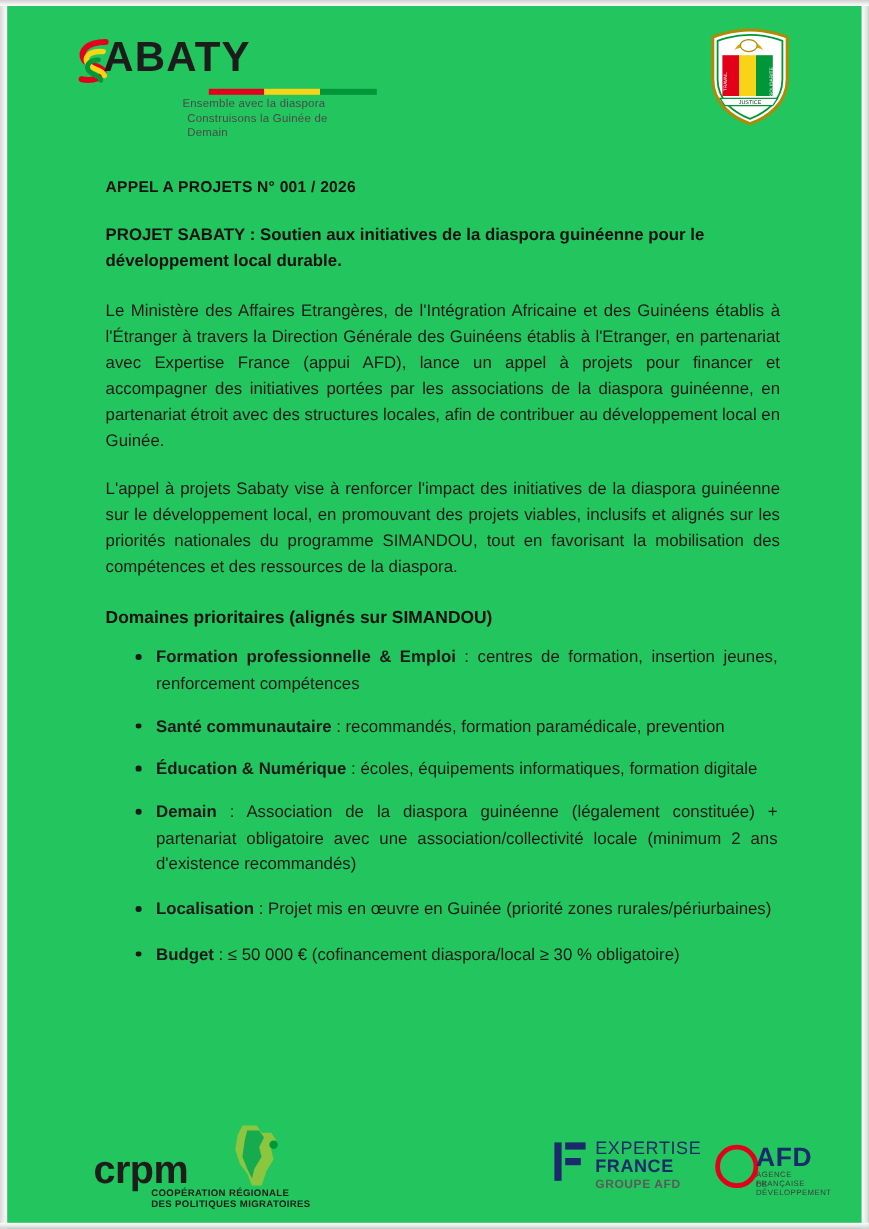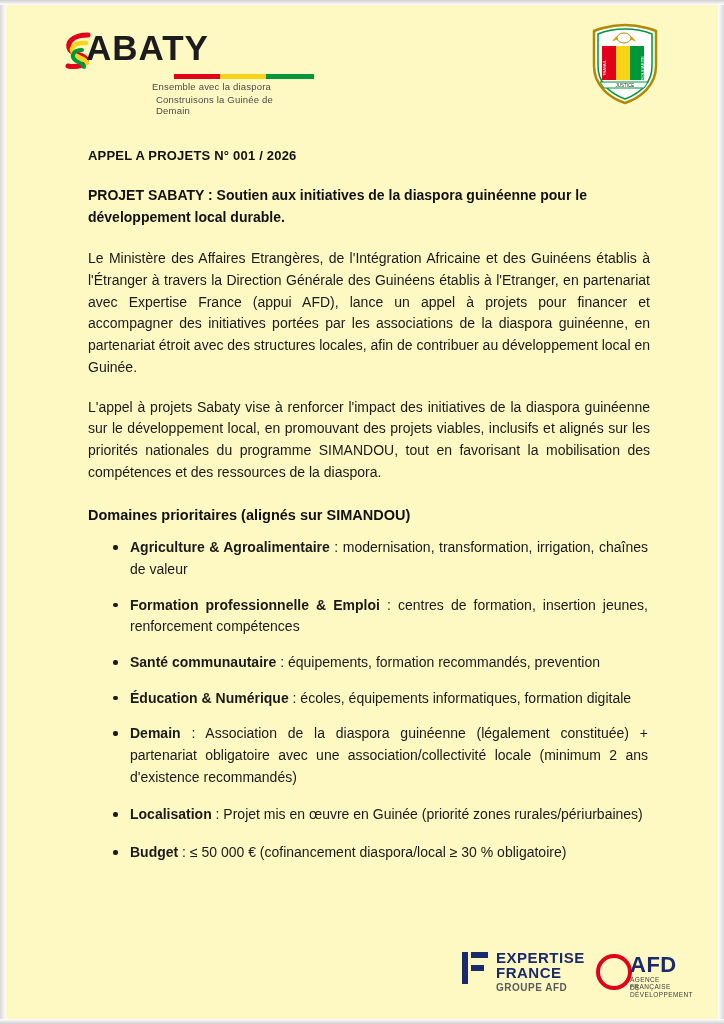--- a/index.html
+++ b/index.html
@@ -12,21 +12,21 @@
     height: 1024px;
     font-family: "Liberation Sans", sans-serif;
     color: #1a1a1a;
     position: relative;
     overflow: hidden;
   }
   .page {
     position: relative;
     width: 724px;
     height: 1024px;
-    background: #fef9c3;
+    background: #22c55e;
     box-sizing: border-box;
   }
   
   .header {
     position: relative;
     height: 128px;
   }
   .logo-sabaty {
     position: absolute;
     left: 62px;
@@ -207,21 +207,21 @@
     left: 0;
     top: 2px;
     width: 26px;
     height: 32px;
   }
   .ef-l1 { position:absolute; left:0; top:0; width:6px; height:32px; background:#1b2a6b; }
   .ef-l2 { position:absolute; left:9px; top:0; width:17px; height:6px; background:#1b2a6b; }
   .ef-l3 { position:absolute; left:9px; top:13px; width:13px; height:6px; background:#1b2a6b; }
   .ef-name1 {
     position: absolute; left: 34px; top: -1px;
-    font-size: 15px; font-weight: bold; color: #1b2a6b; letter-spacing: .5px; text-align: right;
+    font-size: 15px; font-weight: normal; color: #1b2a6b; letter-spacing: .5px; text-align: right;
   }
   .ef-name2 {
     position: absolute; left: 34px; top: 14px;
     font-size: 15px; font-weight: bold; color: #1b2a6b; letter-spacing: .5px;
   }
   .ef-sub {
     position: absolute; left: 34px; top: 32px;
     font-size: 10px; font-weight: bold; color: #5a5a5a; letter-spacing: .5px;
   }
   .afd {
@@ -310,39 +310,50 @@
 
     <div class="subtitle">PROJET SABATY : Soutien aux initiatives de la diaspora guinéenne pour le développement local durable.</div>
 
     <p class="para">Le Ministère des Affaires Etrangères, de l'Intégration Africaine et des Guinéens établis à l'Étranger à travers la Direction Générale des Guinéens établis à l'Etranger, en partenariat avec Expertise France (appui AFD), lance un appel à projets pour financer et accompagner des initiatives portées par les associations de la diaspora guinéenne, en partenariat étroit avec des structures locales, afin de contribuer au développement local en Guinée.</p>
 
     <p class="para">L'appel à projets Sabaty vise à renforcer l'impact des initiatives de la diaspora guinéenne sur le développement local, en promouvant des projets viables, inclusifs et alignés sur les priorités nationales du programme SIMANDOU, tout en favorisant la mobilisation des compétences et des ressources de la diaspora.</p>
 
     <div>
       <h2 class="section">Domaines prioritaires (alignés sur SIMANDOU)</h2>
       <ul class="bullets">
-        <li><span class="b">Agriculture &amp; Agroalimentaire</span><span> : modernisation, transformation, irrigation, chaînes de valeur</span></li>
         <li><span class="b">Formation professionnelle &amp; Emploi</span><span> : centres de formation, insertion jeunes, renforcement compétences</span></li>
-        <li><span class="b">Santé communautaire</span><span> : équipements, formation recommandés, prevention</span></li>
+        <li><span class="b">Santé communautaire</span><span> : recommandés, formation paramédicale, prevention</span></li>
         <li><span class="b">Éducation &amp; Numérique</span><span> : écoles, équipements informatiques, formation digitale</span></li>
       </ul>
     </div>
 
     <div class="eligibility">
       <ul class="bullets">
         <li><span class="b">Demain</span><span> : Association de la diaspora guinéenne (légalement constituée) + partenariat obligatoire avec une association/collectivité locale (minimum 2 ans d'existence recommandés)</span></li>
         <li><span class="b">Localisation</span><span> : Projet mis en œuvre en Guinée (priorité zones rurales/périurbaines)</span></li>
         <li><span class="b">Budget</span><span> : ≤ 50 000 € (cofinancement diaspora/local ≥ 30 % obligatoire)</span></li>
       </ul>
     </div>
 
   </div>
 
   <div class="footer">
 
+    <div class="crpm">
+      <div class="crpm-africa">
+        <svg width="58" height="56" viewBox="0 0 58 56">
+          <path d="M18 2 L30 2 L34 8 L42 8 L46 14 L42 22 L44 30 L38 40 L34 52 L26 52 L22 42 L16 34 L12 22 L14 10 Z" fill="#8cc63f"></path>
+          <path d="M22 6 L32 6 L36 12 L32 20 L34 28 L28 38 L26 46 L22 38 L18 28 L20 14 Z" fill="#00a651" opacity="0.85"></path>
+          <circle cx="44" cy="18" r="3.5" fill="#009639"></circle>
+        </svg>
+      </div>
+      <div class="crpm-word">crpm</div>
+      <div class="crpm-sub1">COOPÉRATION RÉGIONALE</div>
+      <div class="crpm-sub2">DES POLITIQUES MIGRATOIRES</div>
+    </div>
 
     <div class="ef">
       <div class="ef-bars">
         <div class="ef-l1"></div>
         <div class="ef-l2"></div>
         <div class="ef-l3"></div>
       </div>
       <div class="ef-name1">EXPERTISE</div>
       <div class="ef-name2">FRANCE</div>
       <div class="ef-sub">GROUPE AFD</div>

